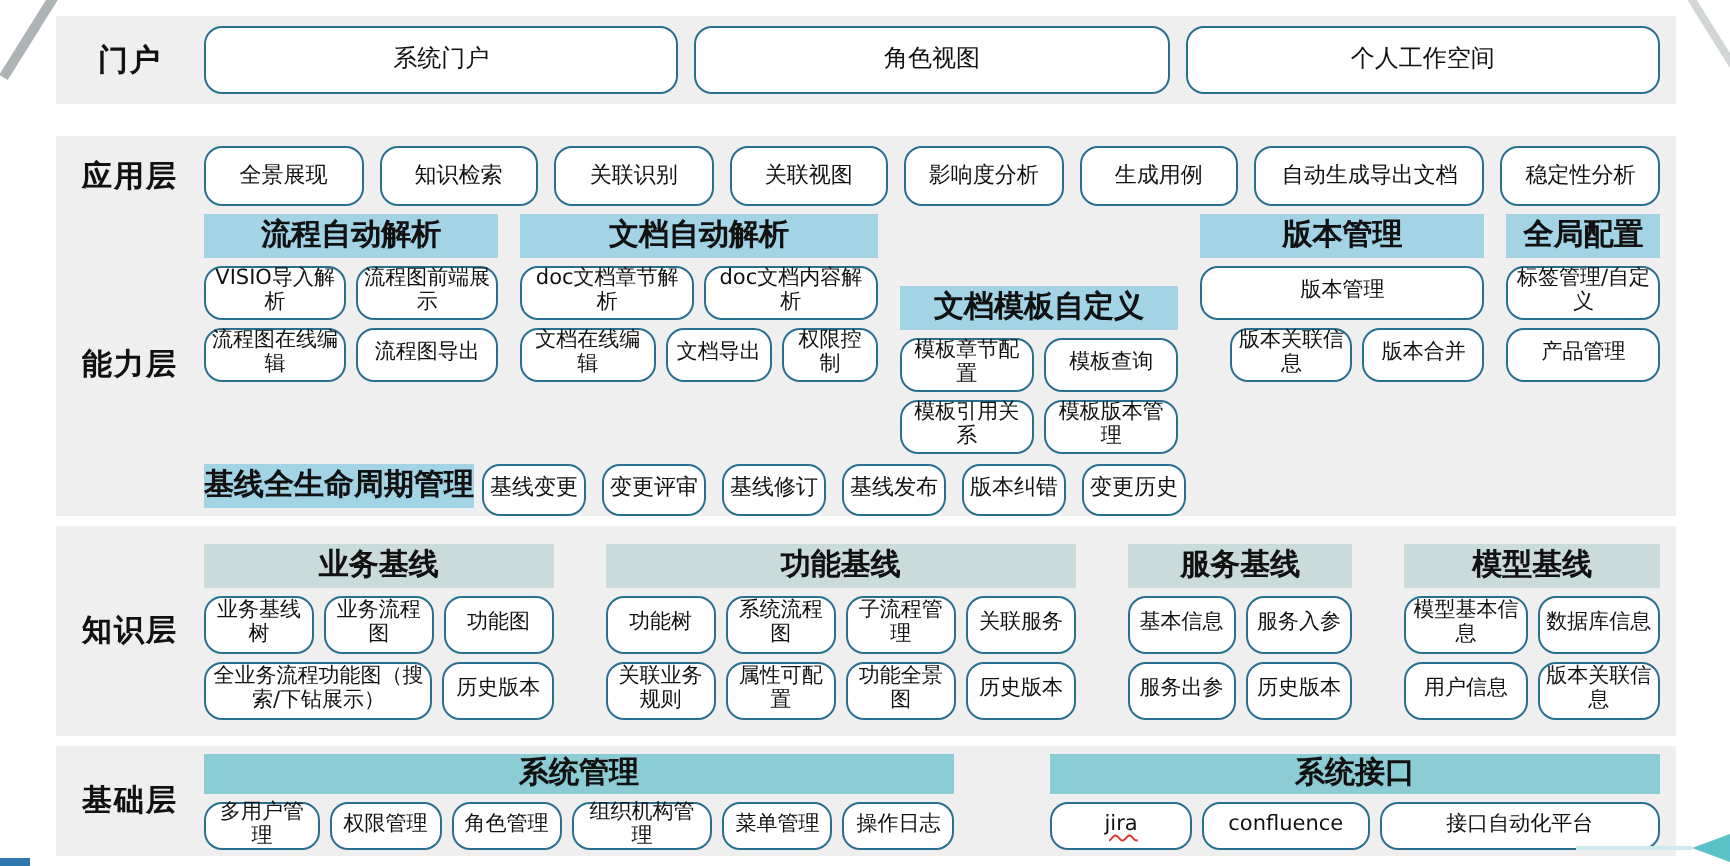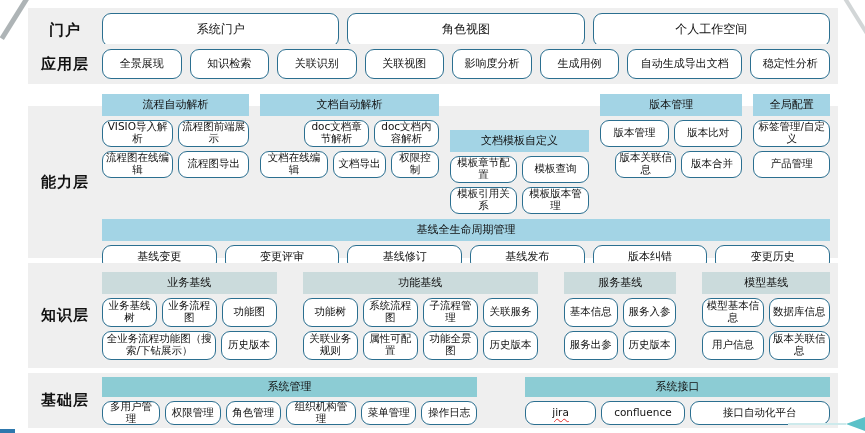--- a/index.html
+++ b/index.html
@@ -1,21 +1,21 @@
 <!DOCTYPE html>
 <html><head>
 <meta charset="utf-8">
 <style>
   html,body{margin:0;padding:0;background:#fff;}
   .stage{position:relative;width:865px;height:433px;background:#ffffff;overflow:hidden;
          font-family:"DejaVu Sans","Liberation Sans",sans-serif;color:#111;}
   
   .band{position:absolute;left:28px;width:810px;background:#efefef;display:flex;}
   .band-portal{top:8px;height:44px;}
-  .band-application{top:44px;height:40px;}
+  .band-application{top:68px;height:40px;}
   .band-capability{top:106px;height:152px;}
   .band-knowledge{top:263px;height:105px;}
   .band-base{top:373px;height:55px;}
   .blabel{width:74px;display:flex;align-items:center;justify-content:center;
           font-weight:700;font-size:15px;letter-spacing:1px;}
   .bcontent{flex:1;margin-right:8px;display:flex;flex-direction:column;justify-content:center;gap:5px;min-width:0;}
   
   .row{display:flex;gap:8px;}
   .bx{background:#fff;border:1.6px solid #2b6f90;border-radius:9px;
       display:flex;align-items:center;justify-content:center;text-align:center;
@@ -24,29 +24,29 @@
   .band-portal .bx{height:34px;font-size:12px;}
   .band-application .bx{height:30px;font-size:11px;}
   
   .groups{display:flex;gap:11px;}
   .band-knowledge .groups{gap:26px;}
   .band-base .groups{gap:48px;}
   .grp{display:flex;flex-direction:column;gap:4px;flex:1 1 0%;min-width:0;}
   .grp .row{gap:5px;}
   .grp .bx{font-size:10.5px;}
   .ghdr{height:22px;display:flex;align-items:center;justify-content:center;
-        font-weight:400;font-size:11px;flex:0 0 auto;}
+        font-weight:700;font-size:15px;flex:0 0 auto;}
   .hdr-blue{background:#a3d4e5;}
   .hdr-gray{background:#cbdbdc;}
   .hdr-teal{background:#8cccd4;}
   .band-capability .bx{height:27px;}
   .band-knowledge .grp .bx{height:29px;}
   .band-base .ghdr{height:20px;}
   .band-base .grp .bx{height:24px;font-size:10.5px;}
-  .baseline{display:flex;flex-direction:column;gap:4px;}
+  .baseline{display:flex;flex-direction:row;gap:4px;}
   .baseline .row .bx{height:26px;}
   .spell{text-decoration:underline;text-decoration-style:wavy;text-decoration-color:#e03030;
          text-decoration-thickness:1px;text-underline-offset:2px;}
   
   .corner-tl{position:absolute;top:15px;left:-10px;width:50px;height:5px;background:#aeb4b6;
              transform:rotate(-58deg);}
   .corner-tr{position:absolute;top:14px;left:833px;width:46px;height:4px;background:#d2d6d7;
              transform:rotate(58deg);}
   .accent-bl{position:absolute;left:0;bottom:0;width:15px;height:4px;background:#2e78ad;}
   .arrow-line{position:absolute;right:19px;bottom:8px;width:58px;height:2px;background:#cdeaec;}
@@ -99,21 +99,21 @@
               <div class="bx" style="flex: 1 1 0%;">流程图前端展示</div>
             </div>
             <div class="row">
               <div class="bx" style="flex: 1 1 0%;">流程图在线编辑</div>
               <div class="bx" style="flex: 1 1 0%;">流程图导出</div>
             </div>
           </div>
           <div class="grp" style="flex: 182 1 0%;">
             <div class="ghdr hdr-blue">文档自动解析</div>
             <div class="row">
-              <div class="bx" style="flex: 1 1 0%; margin-left: 44px;">doc文档章节解析</div>
+              <div class="bx" style="flex: 1 1 0%;">doc文档章节解析</div>
               <div class="bx" style="flex: 1 1 0%;">doc文档内容解析</div>
             </div>
             <div class="row">
               <div class="bx" style="flex: 1.5 1 0%;">文档在线编辑</div>
               <div class="bx" style="flex: 1.15 1 0%;">文档导出</div>
               <div class="bx" style="flex: 1 1 0%;">权限控制</div>
             </div>
           </div>
           <div class="grp" style="flex: 142 1 0%; margin-top: 36px;">
             <div class="ghdr hdr-blue">文档模板自定义</div>
@@ -123,21 +123,20 @@
             </div>
             <div class="row">
               <div class="bx" style="flex: 1 1 0%;">模板引用关系</div>
               <div class="bx" style="flex: 1 1 0%;">模板版本管理</div>
             </div>
           </div>
           <div class="grp" style="flex: 145 1 0%;">
             <div class="ghdr hdr-blue">版本管理</div>
             <div class="row">
               <div class="bx" style="flex: 1 1 0%;">版本管理</div>
-              <div class="bx" style="flex: 1 1 0%;">版本比对</div>
             </div>
             <div class="row">
               <div class="bx" style="flex: 1 1 0%; margin-left: 15px;">版本关联信息</div>
               <div class="bx" style="flex: 1 1 0%;">版本合并</div>
             </div>
           </div>
           <div class="grp" style="flex: 78 1 0%;">
             <div class="ghdr hdr-blue">全局配置</div>
             <div class="row">
               <div class="bx" style="flex: 1 1 0%;">标签管理/自定义</div>

